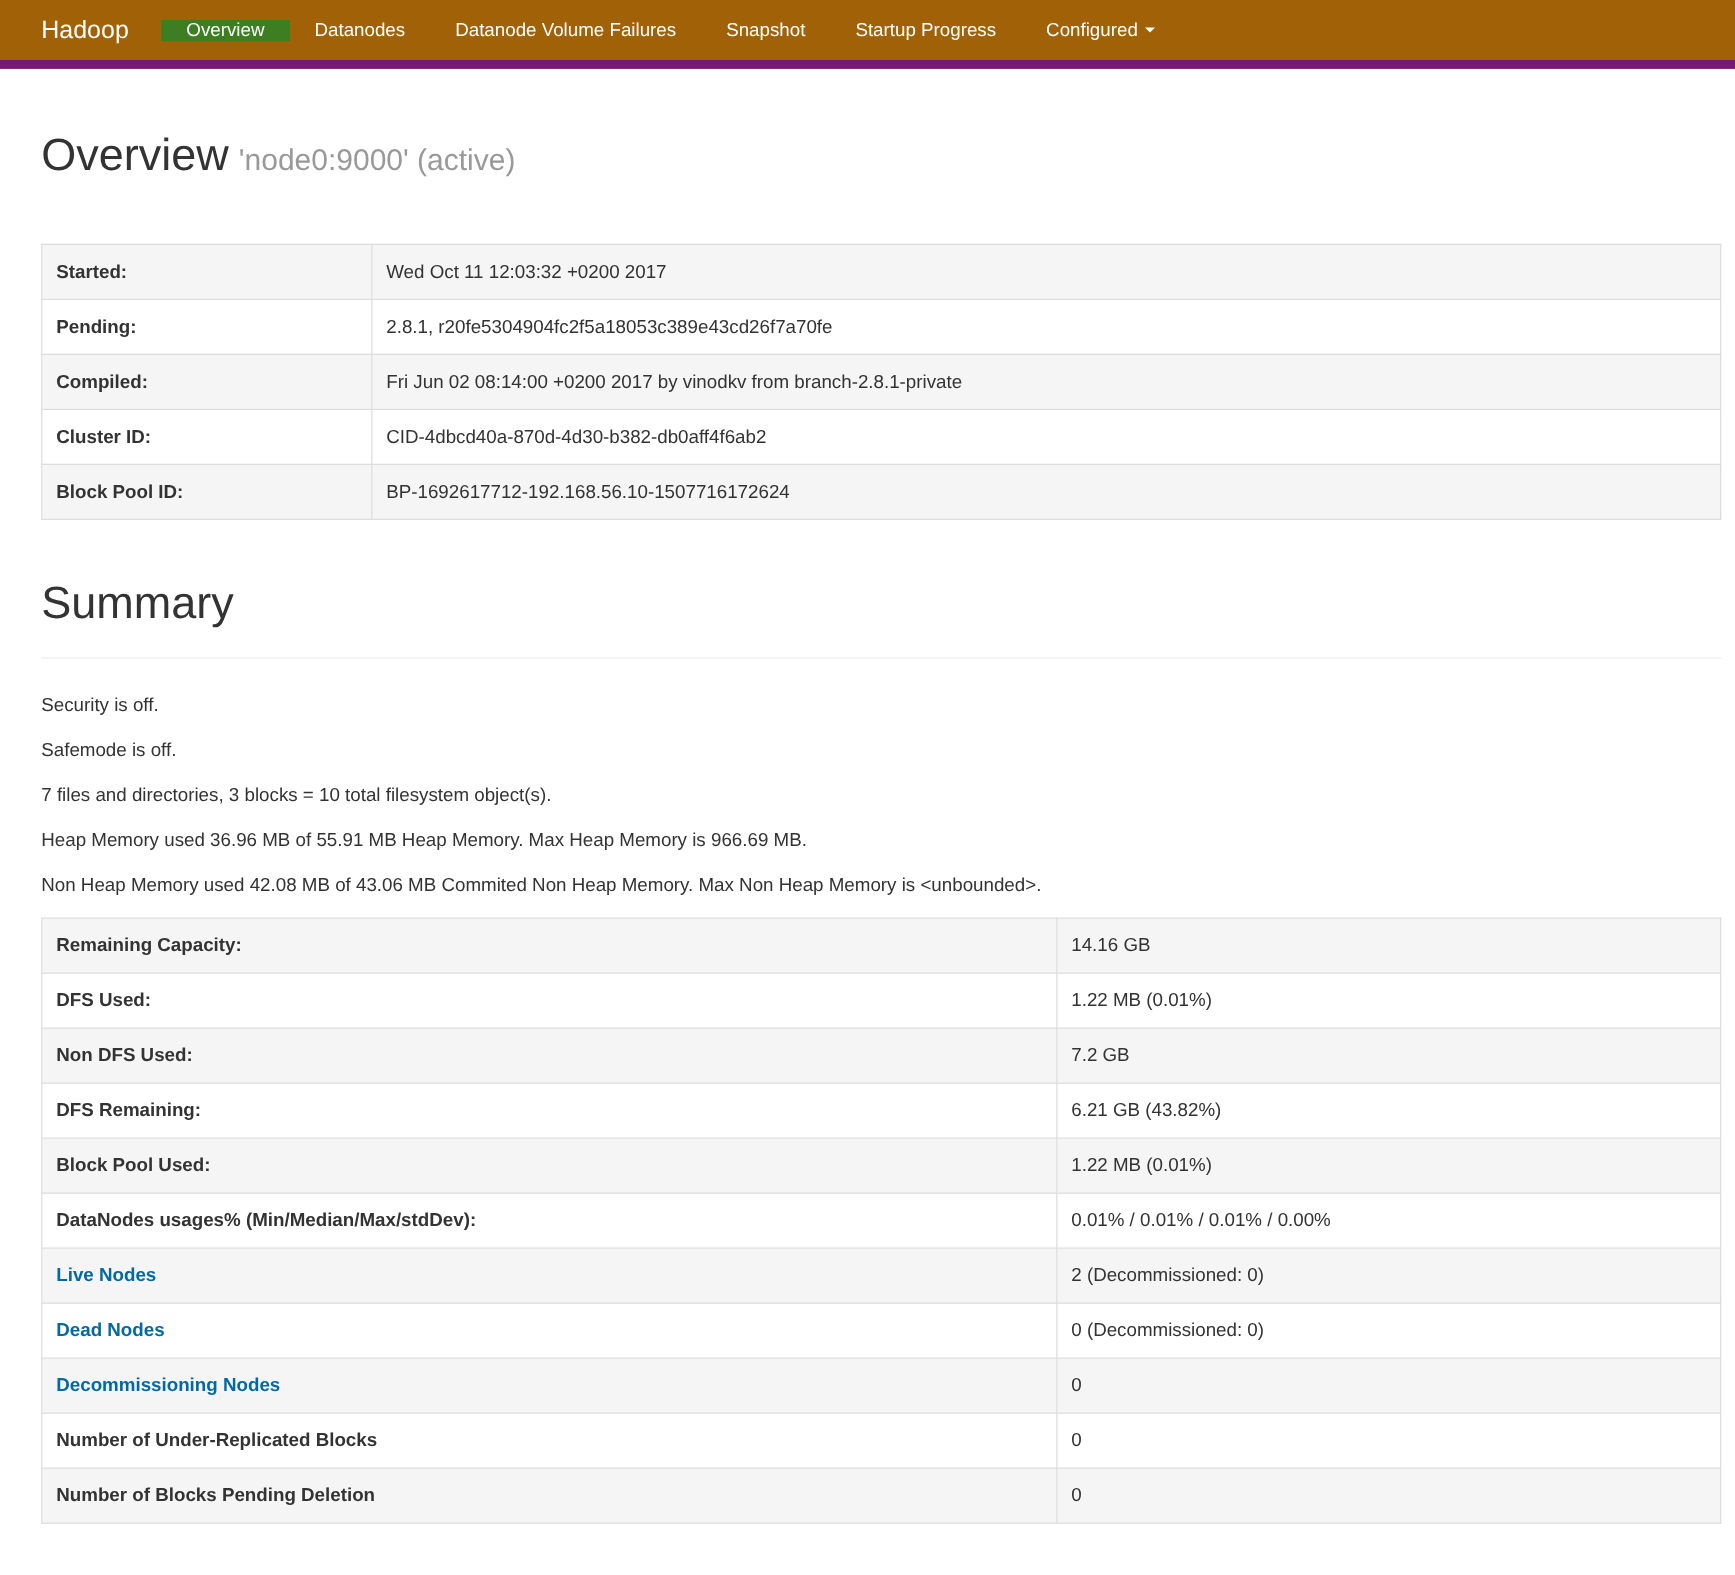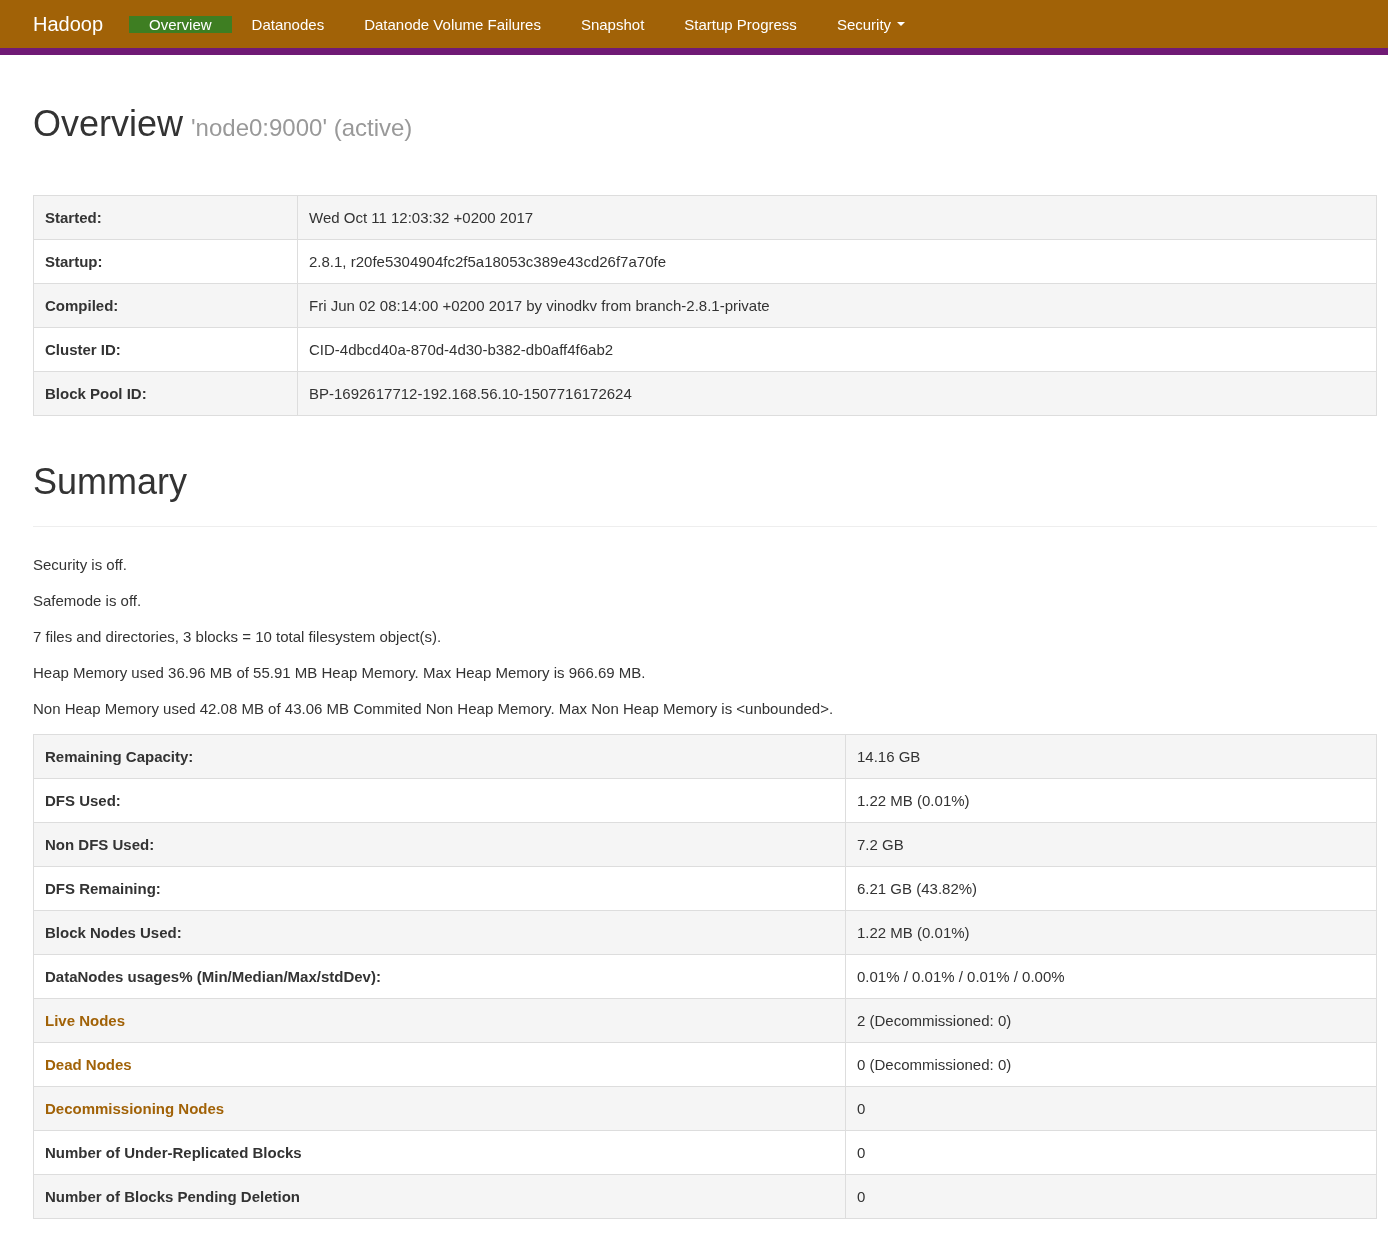--- a/index.html
+++ b/index.html
@@ -91,21 +91,21 @@
     vertical-align: top;
     font-size: 15px;
     line-height: 21px;
     background: #fff;
   }
   table.kv-table th { font-weight: bold; color: #333; }
   table.kv-table tr:nth-child(odd) th,
   table.kv-table tr:nth-child(odd) td { background: #f5f5f5; }
   .overview-table th { width: 264px; }
   .summary-table th { width: 812px; }
-  .label-text.link-label { color: #a16207; cursor: pointer; }
+  .label-text.link-label { color: #0369a1; cursor: pointer; }
 </style>
 </head>
 <body>
 
 <nav class="navbar">
   <div class="navbar-brand">Hadoop</div>
   <ul class="nav">
   <li class="nav-item active">
     <span class="nav-label">Overview</span>
 
@@ -125,39 +125,39 @@
     <span class="nav-label">Snapshot</span>
 
   </li>
 
   <li class="nav-item">
     <span class="nav-label">Startup Progress</span>
 
   </li>
 
   <li class="nav-item">
-    <span class="nav-label">Security</span>
+    <span class="nav-label">Configured</span>
     <span class="caret"></span>
   </li>
 </ul>
 </nav>
 
 <div class="content">
 
   <h1 class="overview-title"><span>Overview</span><span class="subtitle">'node0:9000' (active)</span></h1>
 
   <table class="kv-table overview-table">
     <tbody>
   <tr>
     <th><span class="label-text">Started:</span></th>
     <td>Wed Oct 11 12:03:32 +0200 2017</td>
   </tr>
 
   <tr>
-    <th><span class="label-text">Startup:</span></th>
+    <th><span class="label-text">Pending:</span></th>
     <td>2.8.1, r20fe5304904fc2f5a18053c389e43cd26f7a70fe</td>
   </tr>
 
   <tr>
     <th><span class="label-text">Compiled:</span></th>
     <td>Fri Jun 02 08:14:00 +0200 2017 by vinodkv from branch-2.8.1-private</td>
   </tr>
 
   <tr>
     <th><span class="label-text">Cluster ID:</span></th>
@@ -202,21 +202,21 @@
     <th><span class="label-text">Non DFS Used:</span></th>
     <td>7.2 GB</td>
   </tr>
 
   <tr>
     <th><span class="label-text">DFS Remaining:</span></th>
     <td>6.21 GB (43.82%)</td>
   </tr>
 
   <tr>
-    <th><span class="label-text">Block Nodes Used:</span></th>
+    <th><span class="label-text">Block Pool Used:</span></th>
     <td>1.22 MB (0.01%)</td>
   </tr>
 
   <tr>
     <th><span class="label-text">DataNodes usages% (Min/Median/Max/stdDev):</span></th>
     <td>0.01% / 0.01% / 0.01% / 0.00%</td>
   </tr>
 
   <tr>
     <th><span class="label-text link-label">Live Nodes</span></th>

